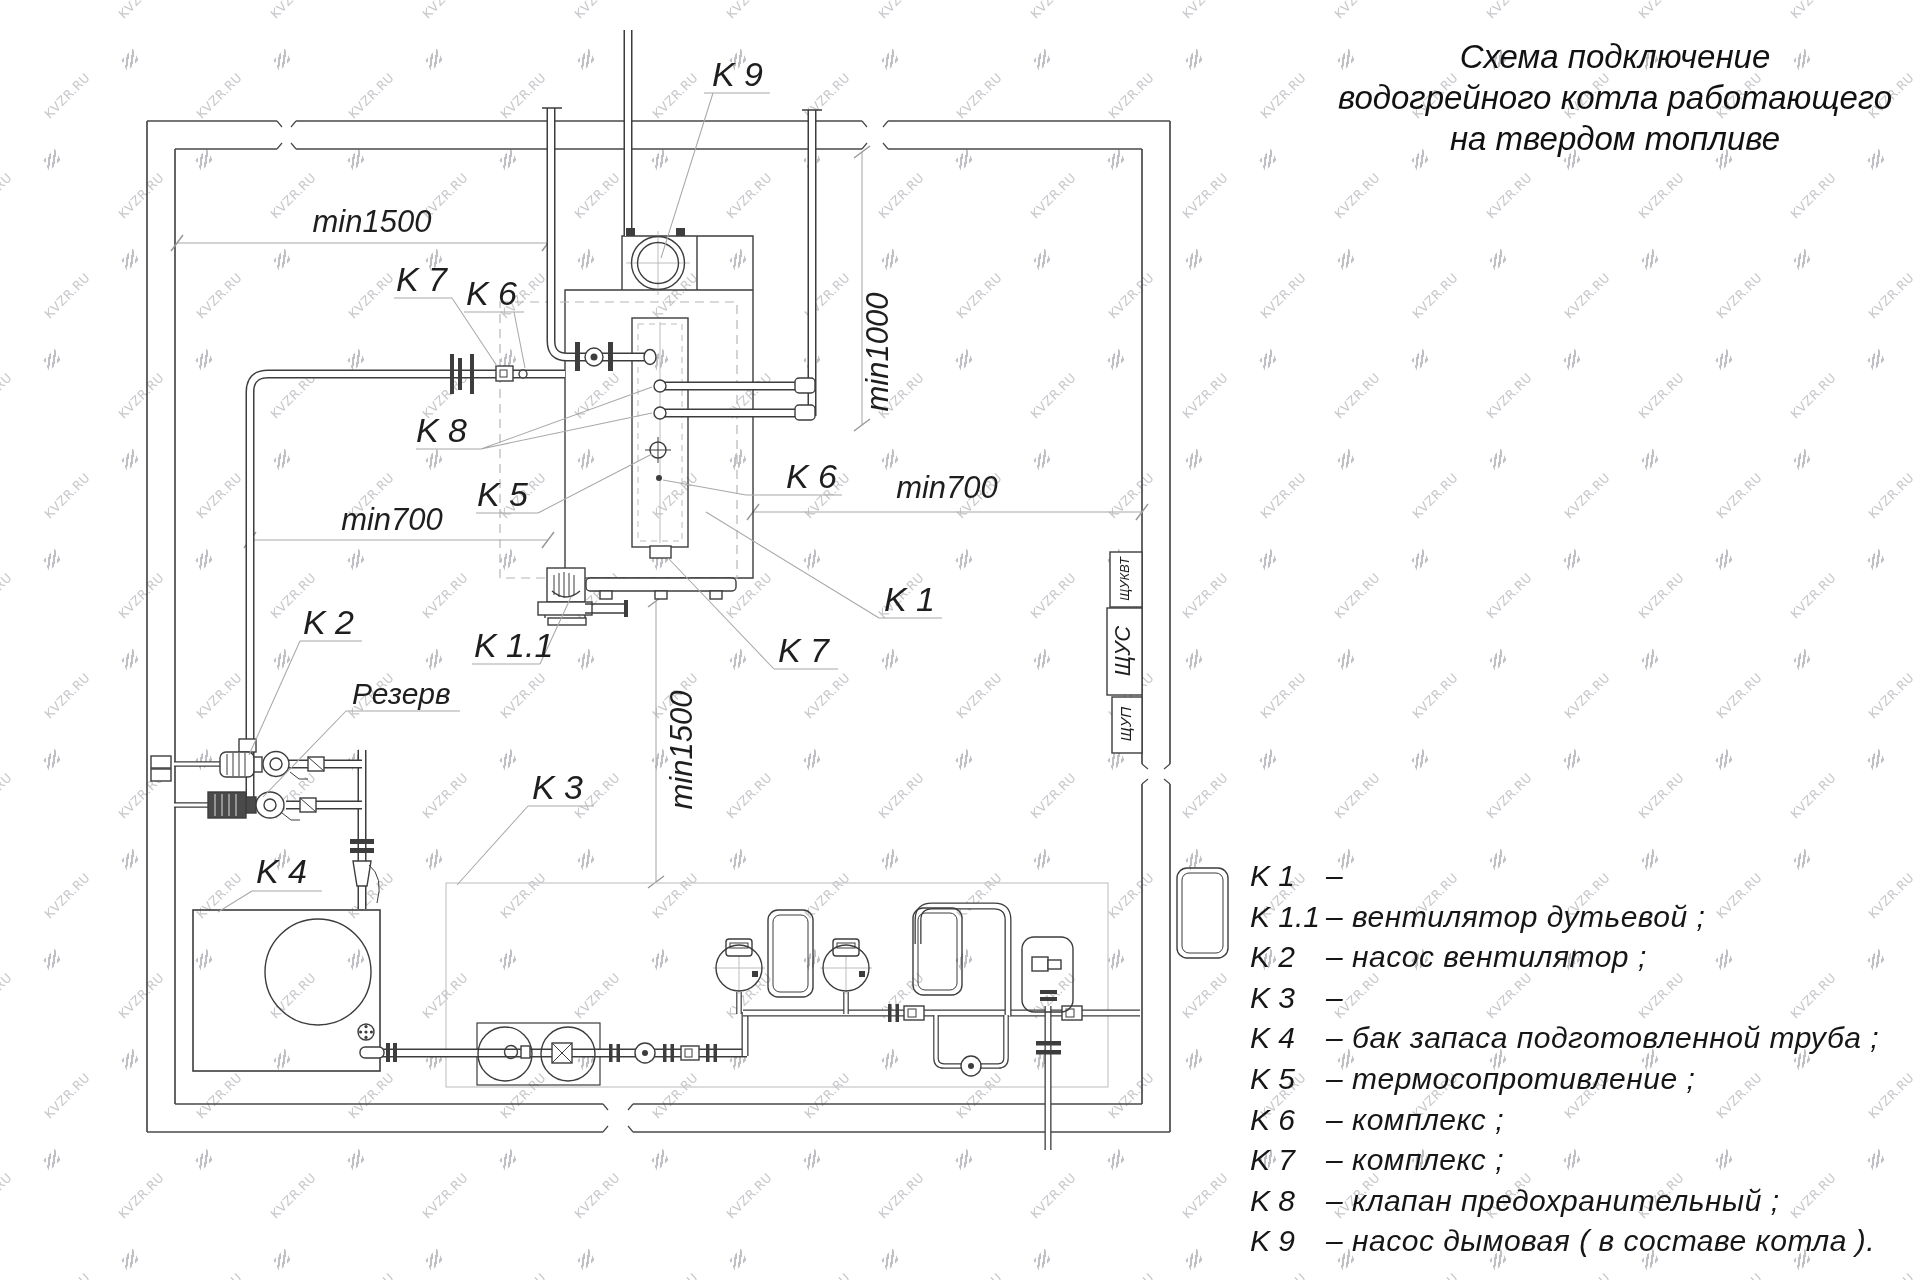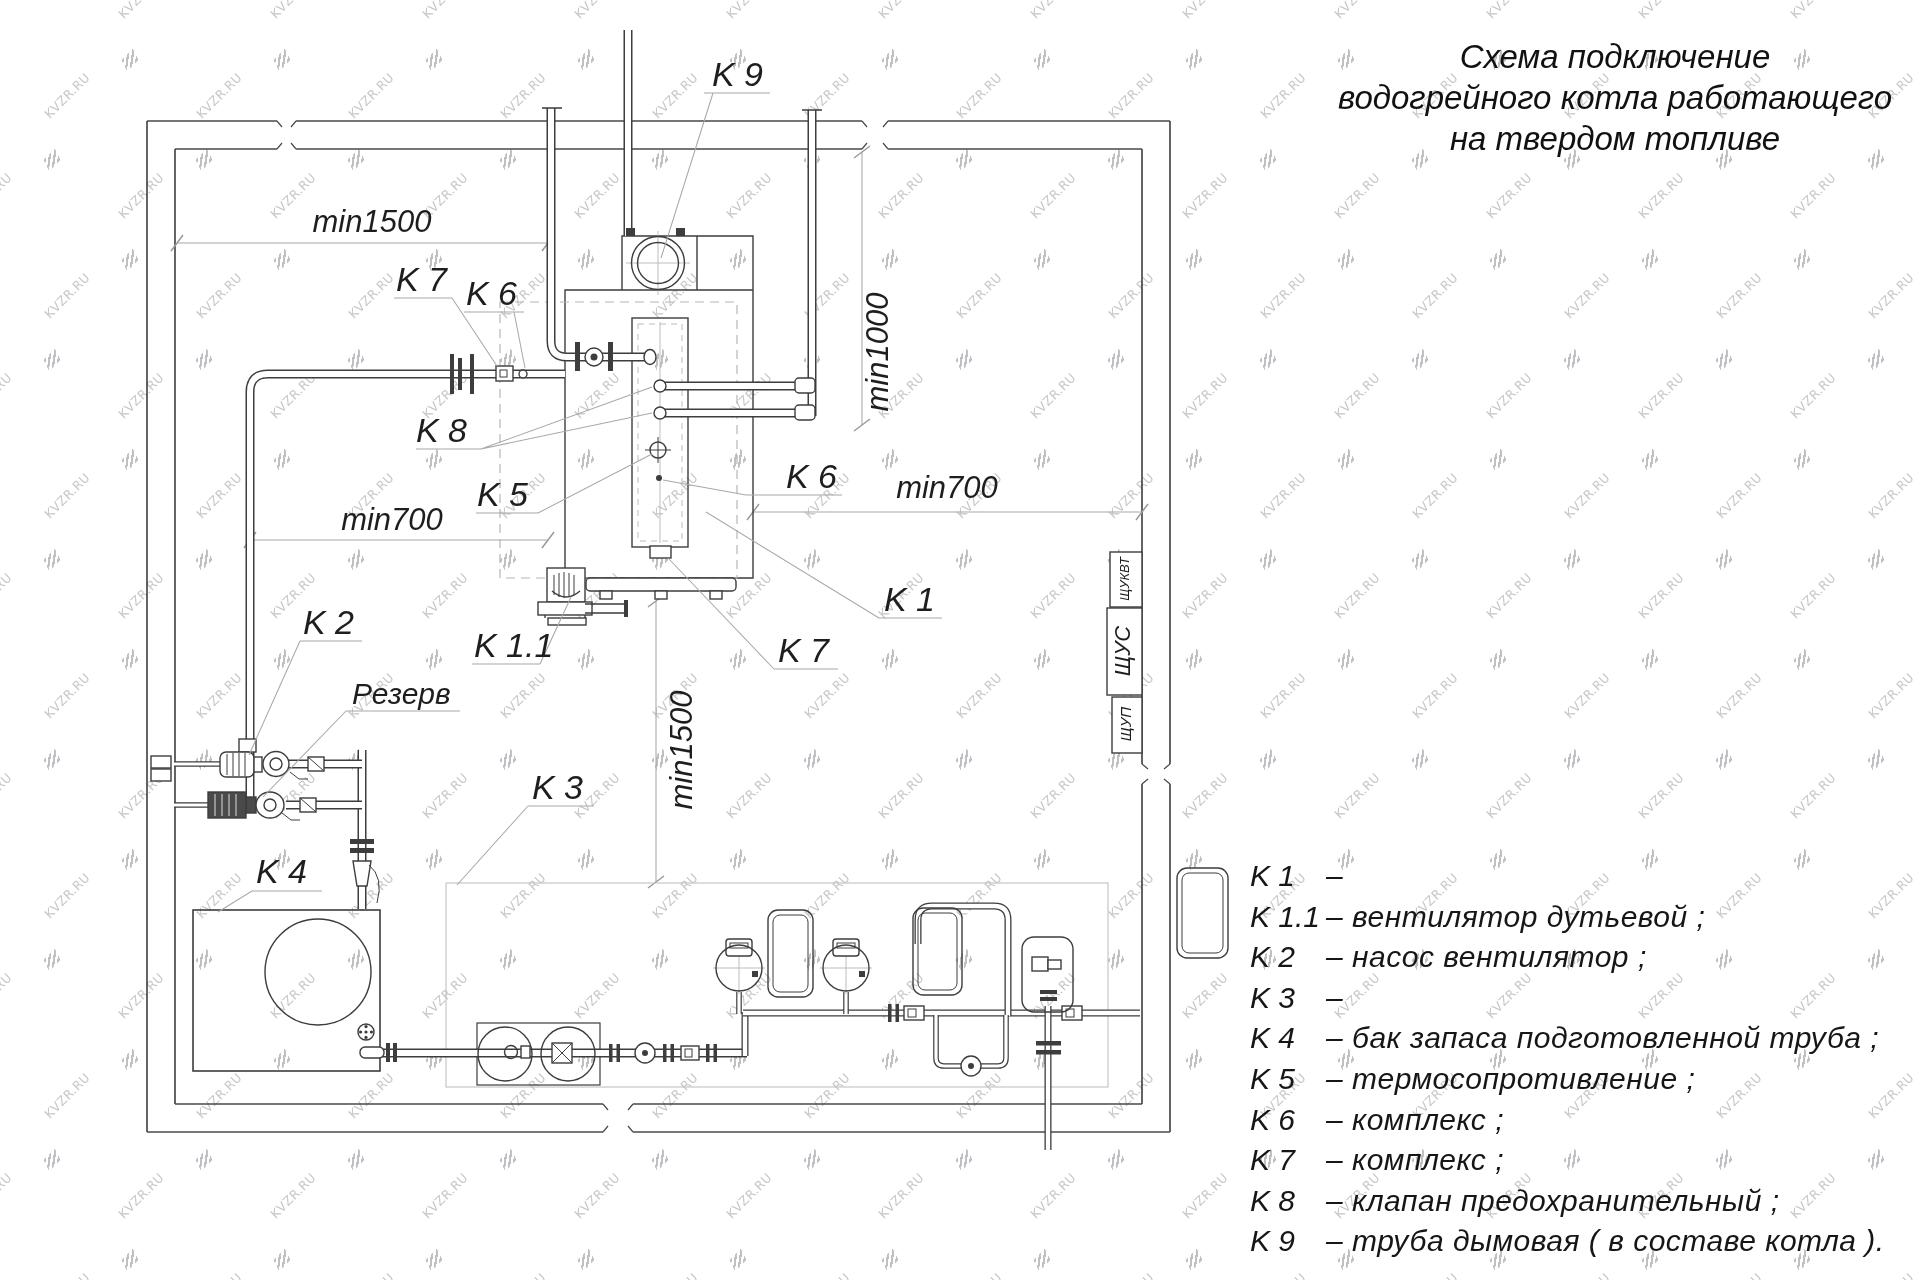--- a/index.html
+++ b/index.html
@@ -714,17 +714,17 @@
         <span class="legend-desc">комплекс ;</span>
       </div>
     <div class="legend-row">
         <span class="legend-key">K 8</span>
         <span class="legend-sep">–</span>
         <span class="legend-desc">клапан предохранительный ;</span>
       </div>
     <div class="legend-row">
         <span class="legend-key">K 9</span>
         <span class="legend-sep">–</span>
-        <span class="legend-desc">труба дымовая ( в составе котла ).</span>
+        <span class="legend-desc">насос дымовая ( в составе котла ).</span>
       </div>
   </div>
 
 </div>
 
 </body></html>

